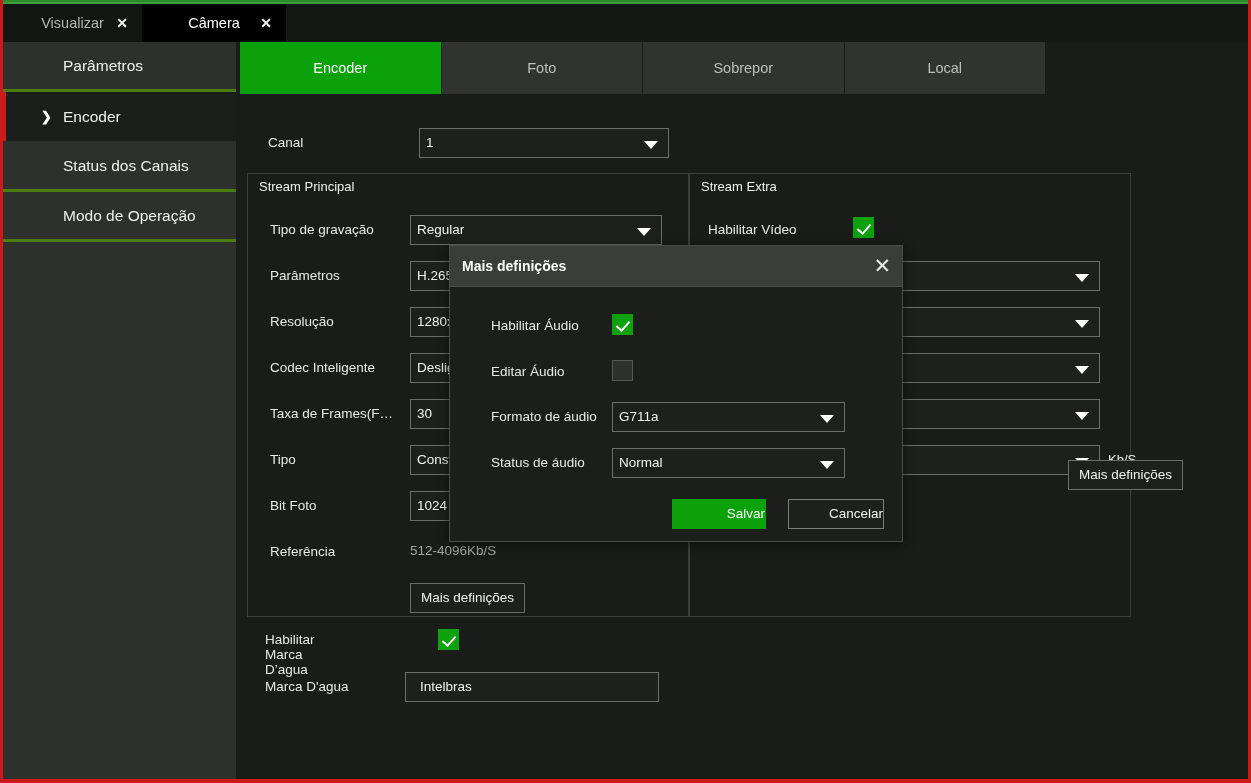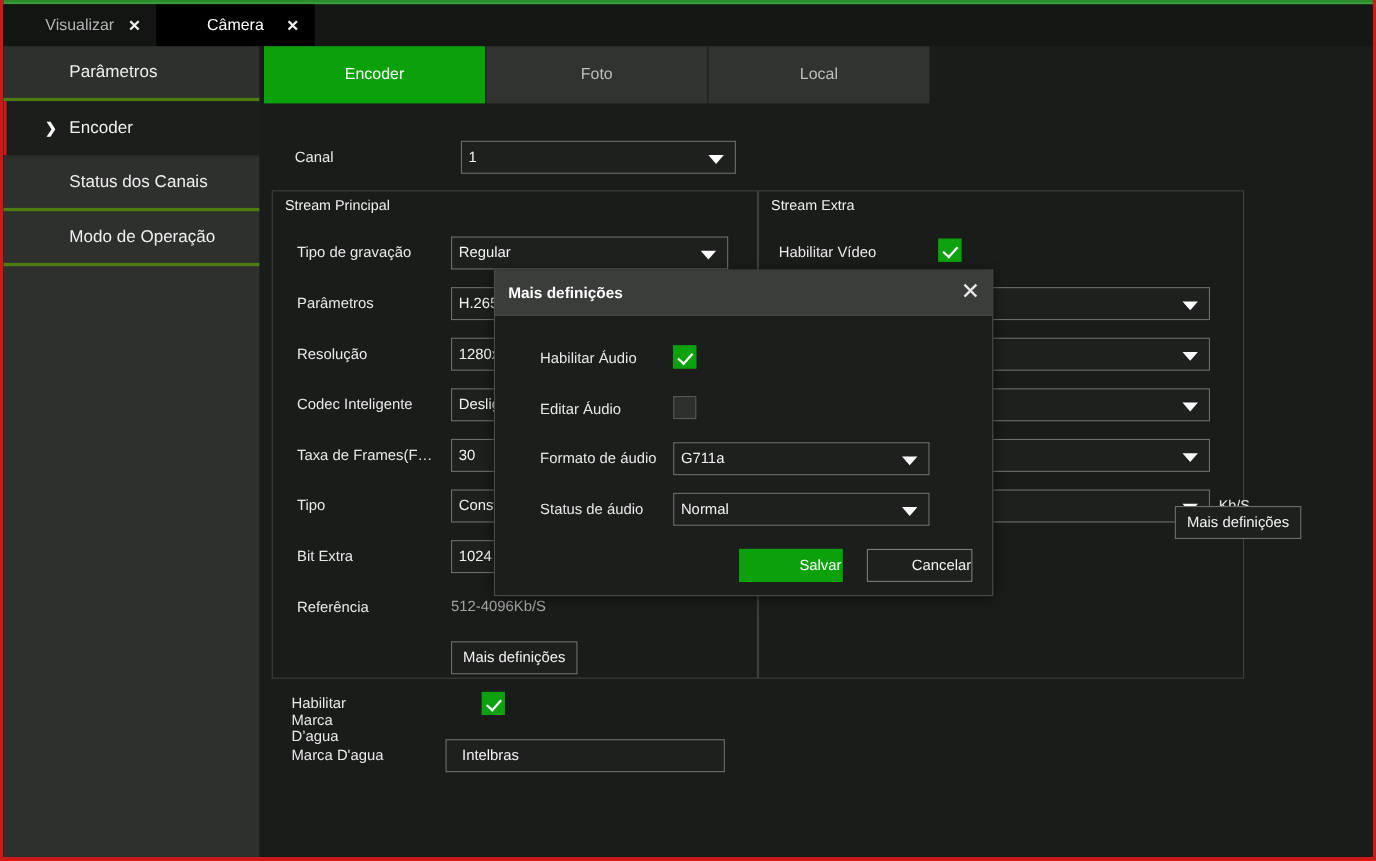--- a/index.html
+++ b/index.html
@@ -223,20 +223,21 @@
     <div class="side-item">
       <span class="sidelabel">Modo de Operação</span>
     </div>
   </div>
 
   <div class="content">
 
     <div class="maintabs">
       <div class="mtab active">Encoder</div>
       <div class="mtab">Foto</div>
+      <div class="mtab">Sobrepor</div>
       <div class="mtab">Local</div>
     </div>
 
     <div class="canalrow">
       <span class="lbl">Canal</span>
       <div class="sel">1</div>
     </div>
 
     <div class="fs" id="fs-main">
       <div class="fs-title">Stream Principal</div>
@@ -259,21 +260,21 @@
       </div>
       <div class="frow" style="top:225px">
         <span class="lbl">Taxa de Frames(F…</span>
         <div class="sel">30</div>
       </div>
       <div class="frow" style="top:271px">
         <span class="lbl">Tipo</span>
         <div class="sel">Constante</div>
       </div>
       <div class="frow" style="top:317px">
-        <span class="lbl">Bit Extra</span>
+        <span class="lbl">Bit Foto</span>
         <div class="sel">1024</div>
       </div>
       <div class="frow" style="top:363px">
         <span class="lbl">Referência</span>
         <span class="plain">512-4096Kb/S</span>
       </div>
 
       <div class="btn-more" style="left:162px; top:409px">Mais definições</div>
     </div>
 

